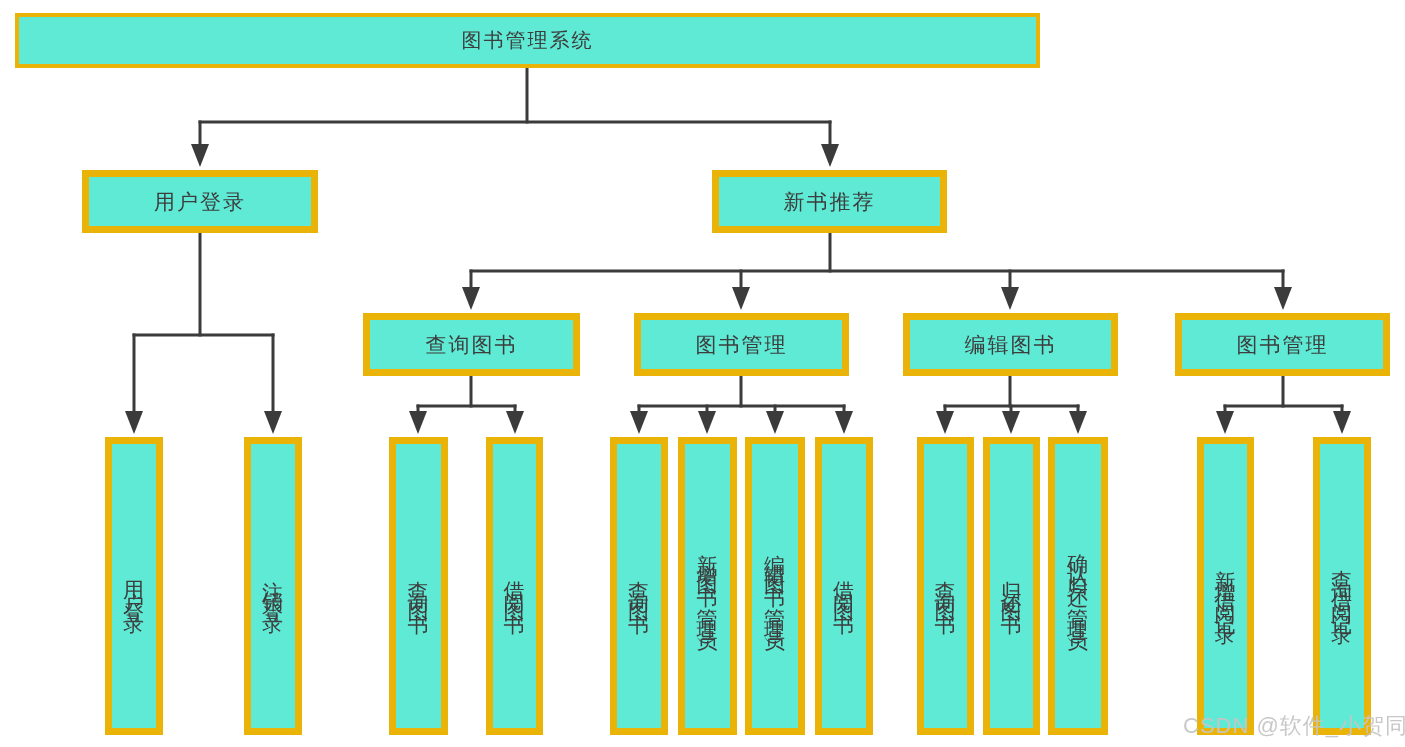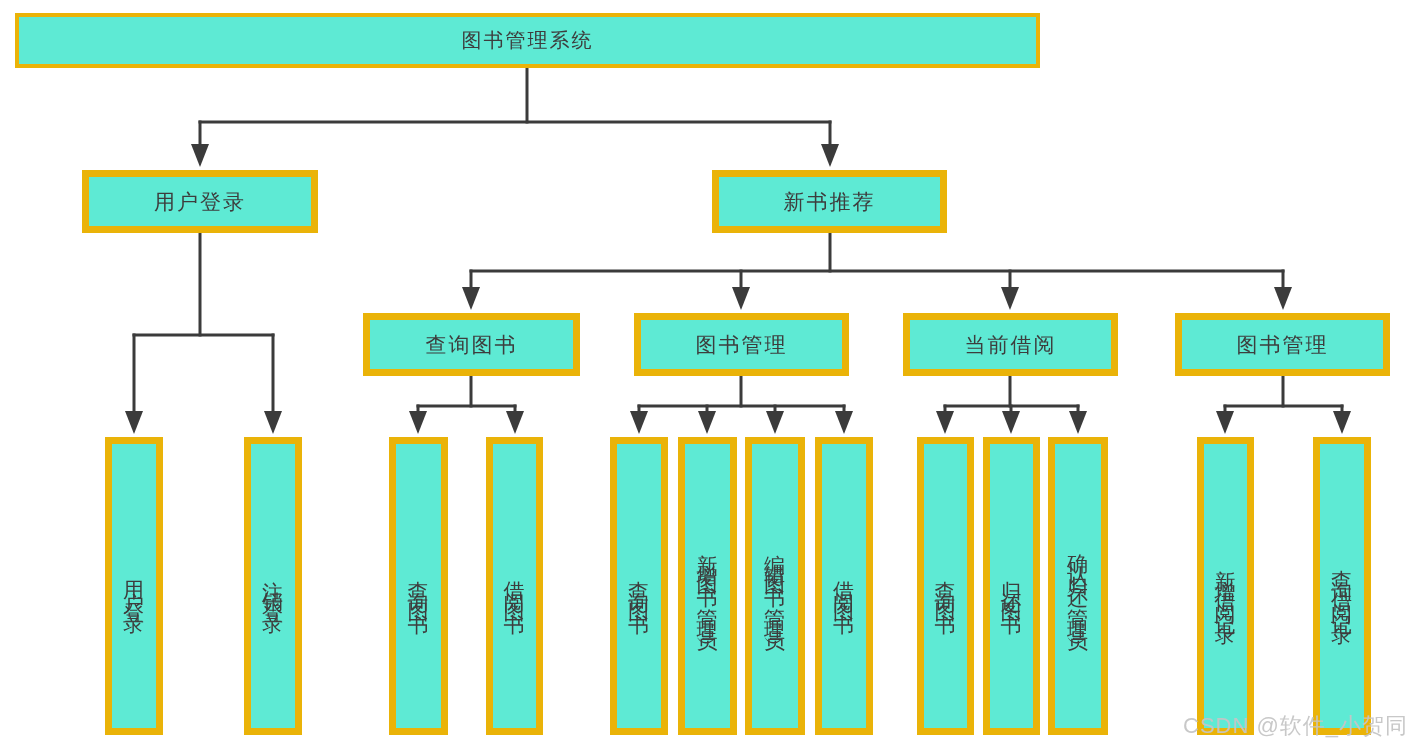--- a/index.html
+++ b/index.html
@@ -109,21 +109,21 @@
     <span class="h-label">新书推荐</span>
   </div>
 
   <div class="node" style="left:363px; top:313px; width:217px; height:63px;">
     <span class="h-label">查询图书</span>
   </div>
   <div class="node" style="left:634px; top:313px; width:215px; height:63px;">
     <span class="h-label">图书管理</span>
   </div>
   <div class="node" style="left:903px; top:313px; width:215px; height:63px;">
-    <span class="h-label">当前借阅</span>
+    <span class="h-label">编辑图书</span>
   </div>
   <div class="node" style="left:1175px; top:313px; width:215px; height:63px;">
     <span class="h-label">图书管理</span>
   </div>
 
   <div class="node" style="left:105px; top:437px; width:58px; height:298px;">
     <span class="v-label">用户登录</span>
   </div>
   <div class="node" style="left:244px; top:437px; width:58px; height:298px;">
     <span class="v-label">注销登录</span>

